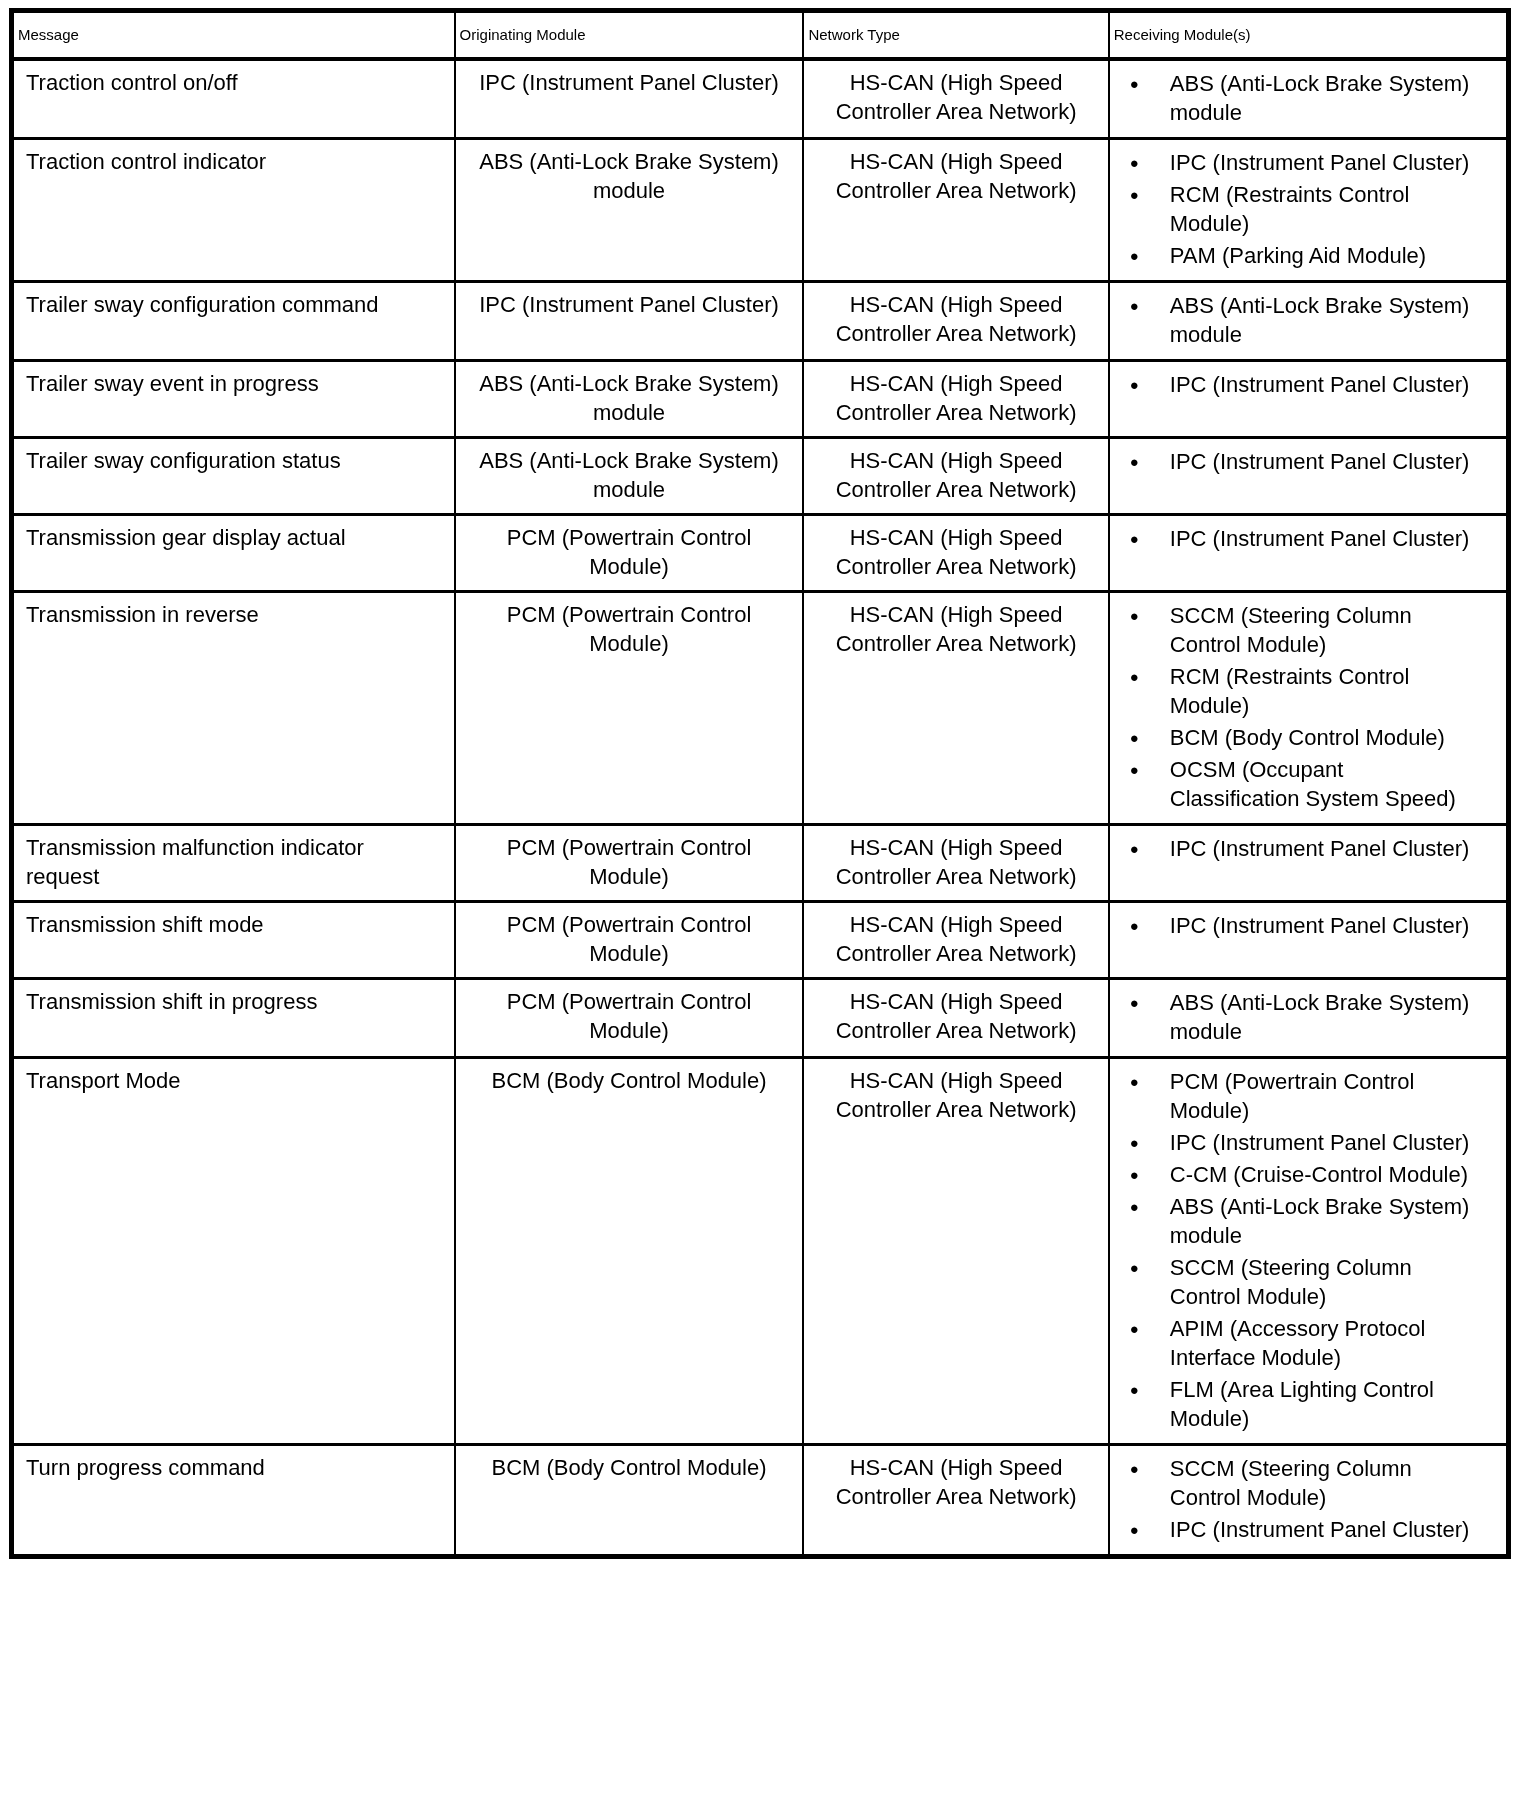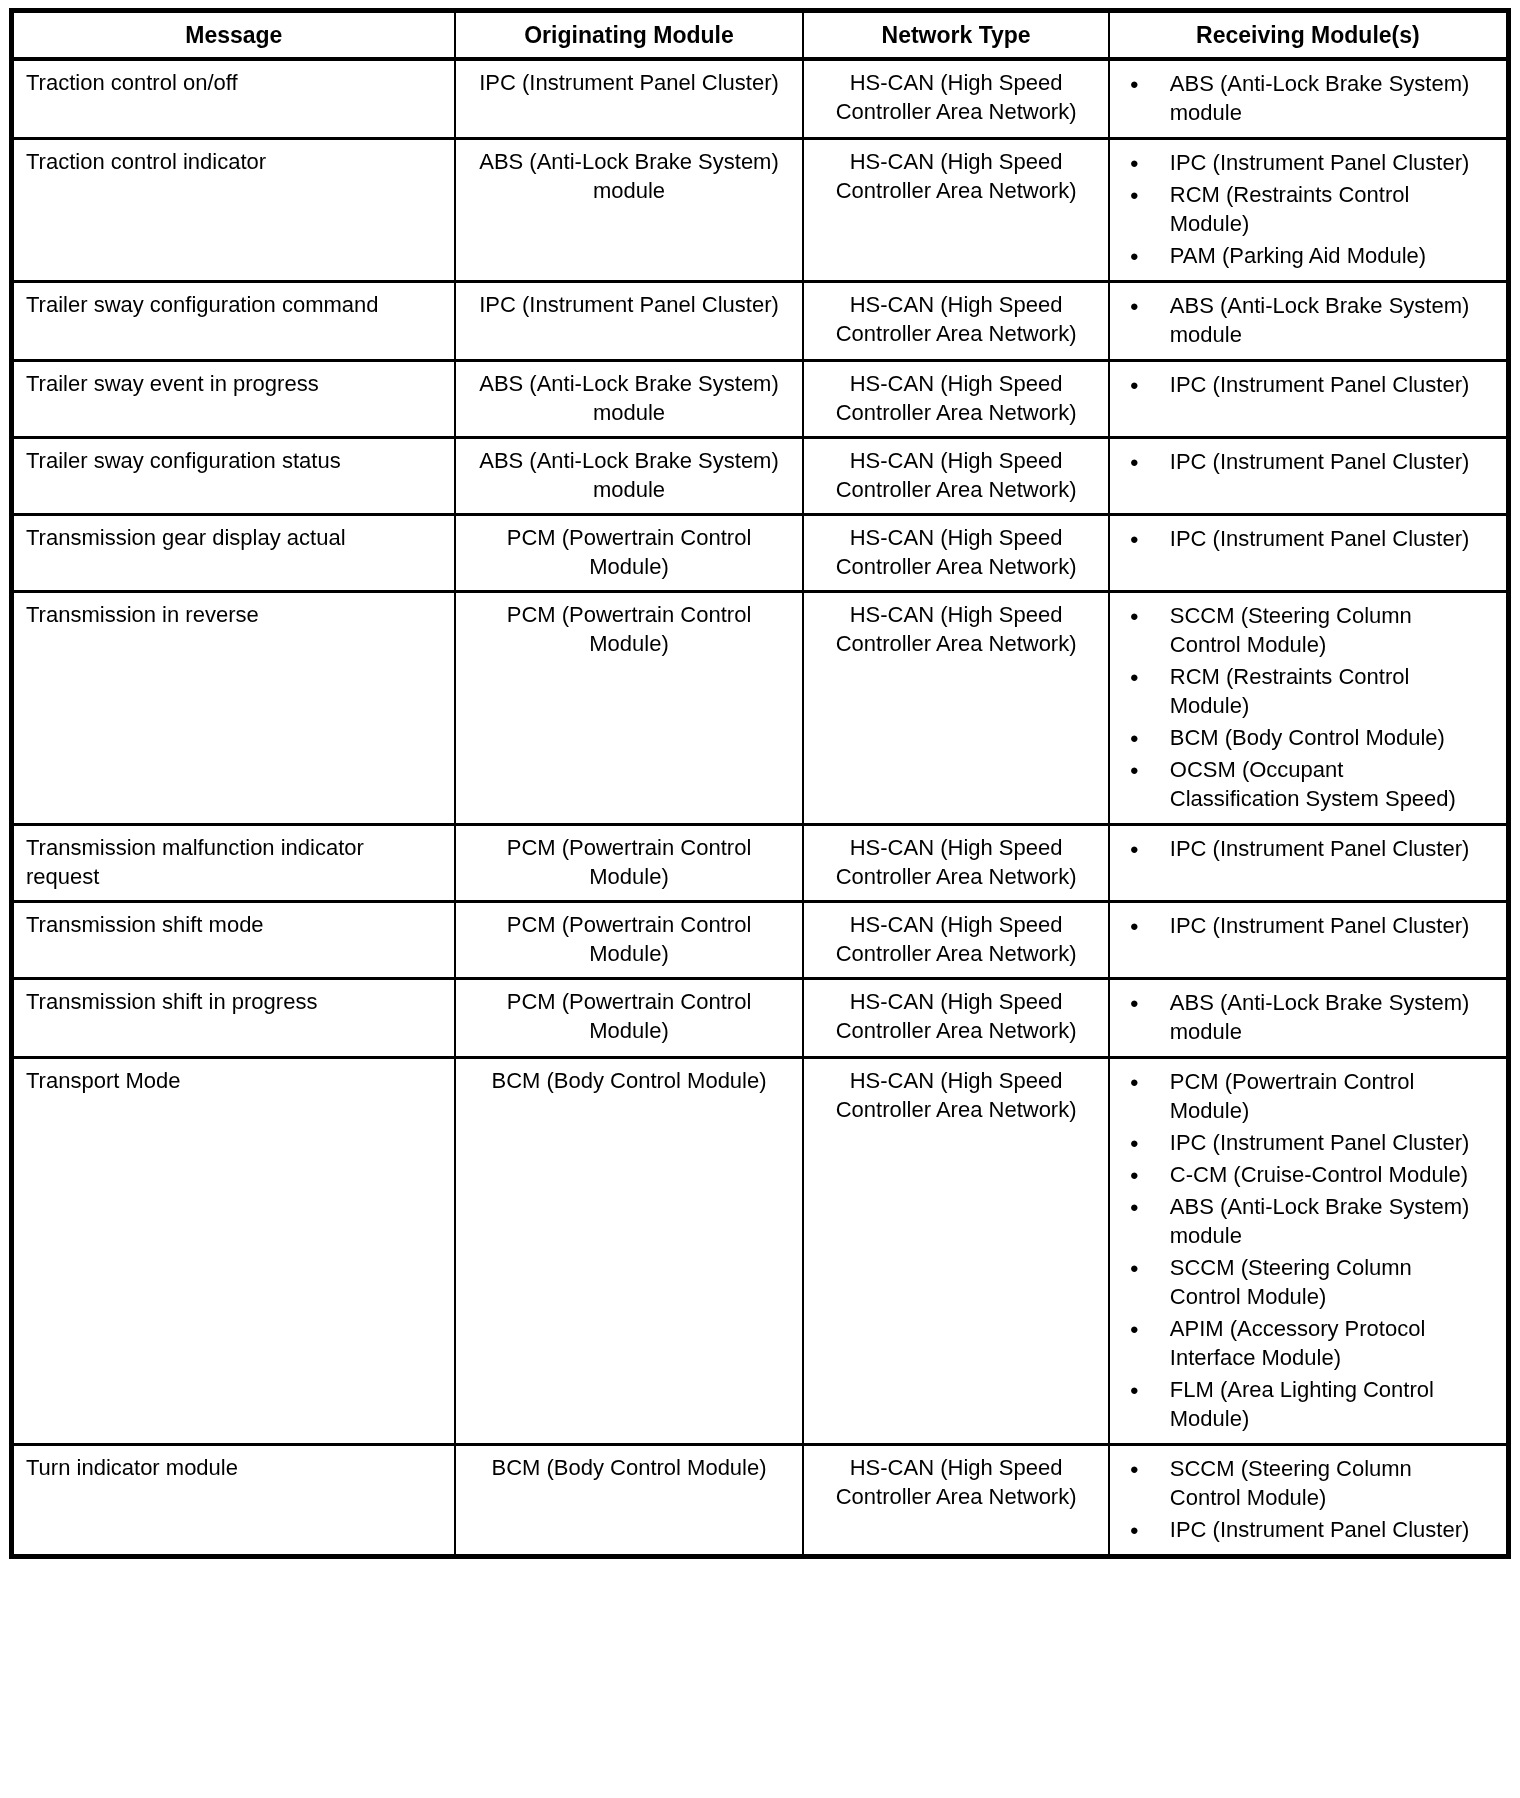--- a/index.html
+++ b/index.html
@@ -25,23 +25,23 @@
     line-height: 29px;
   }
   th, td {
     border: 2px solid #000000;
     border-top-width: 3px;
     vertical-align: top;
     word-wrap: break-word;
   }
   thead th {
     border-bottom: 4px solid #000000;
-    font-size: 23px;
-    font-weight: bold;
-    text-align: center;
+    font-size: 15px;
+    font-weight: normal;
+    text-align: left;
     padding: 9px 4px;
     line-height: 26px;
   }
   td.message-cell {
     text-align: left;
     padding: 7px 12px 9px 12px;
   }
   td.center-cell {
     text-align: center;
     padding: 7px 20px 9px 20px;
@@ -271,21 +271,21 @@
     <span class="item-text">APIM (Accessory Protocol Interface Module)</span>
   </li>
               <li class="receiving-item">
     <span class="bullet">●</span>
     <span class="item-text">FLM (Area Lighting Control Module)</span>
   </li>
             </ul>
     </td>
   </tr>
         <tr>
-    <td class="message-cell">Turn indicator module</td>
+    <td class="message-cell">Turn progress command</td>
     <td class="center-cell">BCM (Body Control Module)</td>
     <td class="center-cell">HS-CAN (High Speed Controller Area Network)</td>
     <td class="receiving-cell">
       <ul class="receiving-list">
               <li class="receiving-item">
     <span class="bullet">●</span>
     <span class="item-text">SCCM (Steering Column Control Module)</span>
   </li>
               <li class="receiving-item">
     <span class="bullet">●</span>

